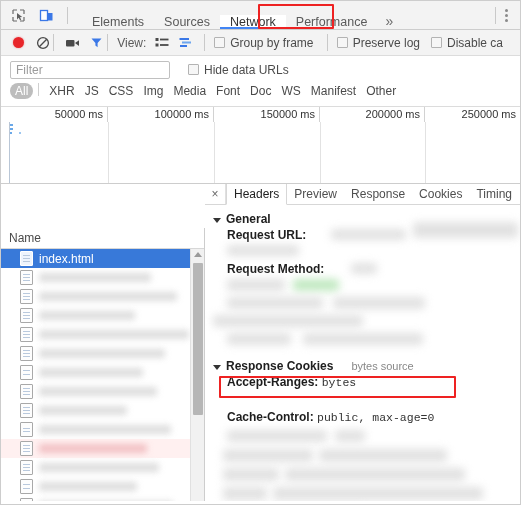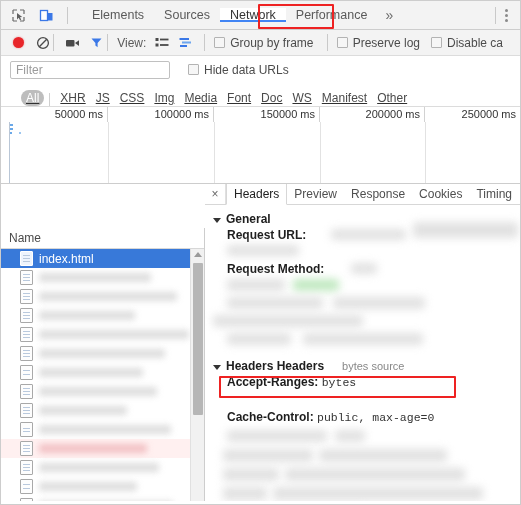--- a/index.html
+++ b/index.html
@@ -48,21 +48,21 @@
   }
   .vsep {
     width: 1px;
     align-self: center;
     height: 17px;
     background: #c9c9c9;
     margin: 0 2px;
   }
   .tabs {
     display: flex;
-    align-items: center;
+    align-items: flex-end;
     flex: 1;
     padding-left: 6px;
   }
   .tab {
     position: relative;
     display: flex;
     align-items: center;
     padding: 0 10px;
     font-size: 12.5px;
     color: #5a5a5a;
@@ -179,26 +179,25 @@
     padding: 0 5px;
     box-sizing: border-box;
     outline: none;
   }
   .filter-input::placeholder { color: #9b9b9b; }
 
   
   .typesrow {
     height: 24px;
     display: flex;
-    align-items: flex-end;
-    padding: 0 20px;
+    align-items: flex-start;
+    padding: 0 9px;
     background: #ffffff;
     border-bottom: 1px solid #dcdcdc;
     box-sizing: border-box;
-    text-decoration: underline;
   }
   .chip {
     font-size: 12px;
     color: #4a4a4a;
     padding: 1px 5px;
     border-radius: 8px;
     white-space: nowrap;
   }
   .chip.sel {
     background: #bdbdbd;
@@ -801,21 +800,21 @@
         <div class="hdr-line" style="height:16px">
           <span class="blurline" style="left:0px;top:0px;width:150px;height:12px;"></span>
         </div>
         <div class="hdr-line" style="height:18px">
           <span class="blurline" style="left:14px;top:0px;width:64px;height:12px;"></span>
           <span class="blurline" style="left:90px;top:0px;width:120px;height:12px;"></span>
         </div>
 
         <div class="sect-title" style="margin-top:8px">
           <span class="tri open"></span>
-          <span>Headers Headers</span>
+          <span>Response Cookies</span>
           <span class="viewsource">bytes source</span>
         </div>
 
         <div class="hdr-line">
           <span class="hdr-name">Accept-Ranges:</span>
           <span class="hdr-val">bytes</span>
         </div>
 
         <div class="hdr-line" style="margin-top:20px">
           <span class="hdr-name">Cache-Control:</span>

